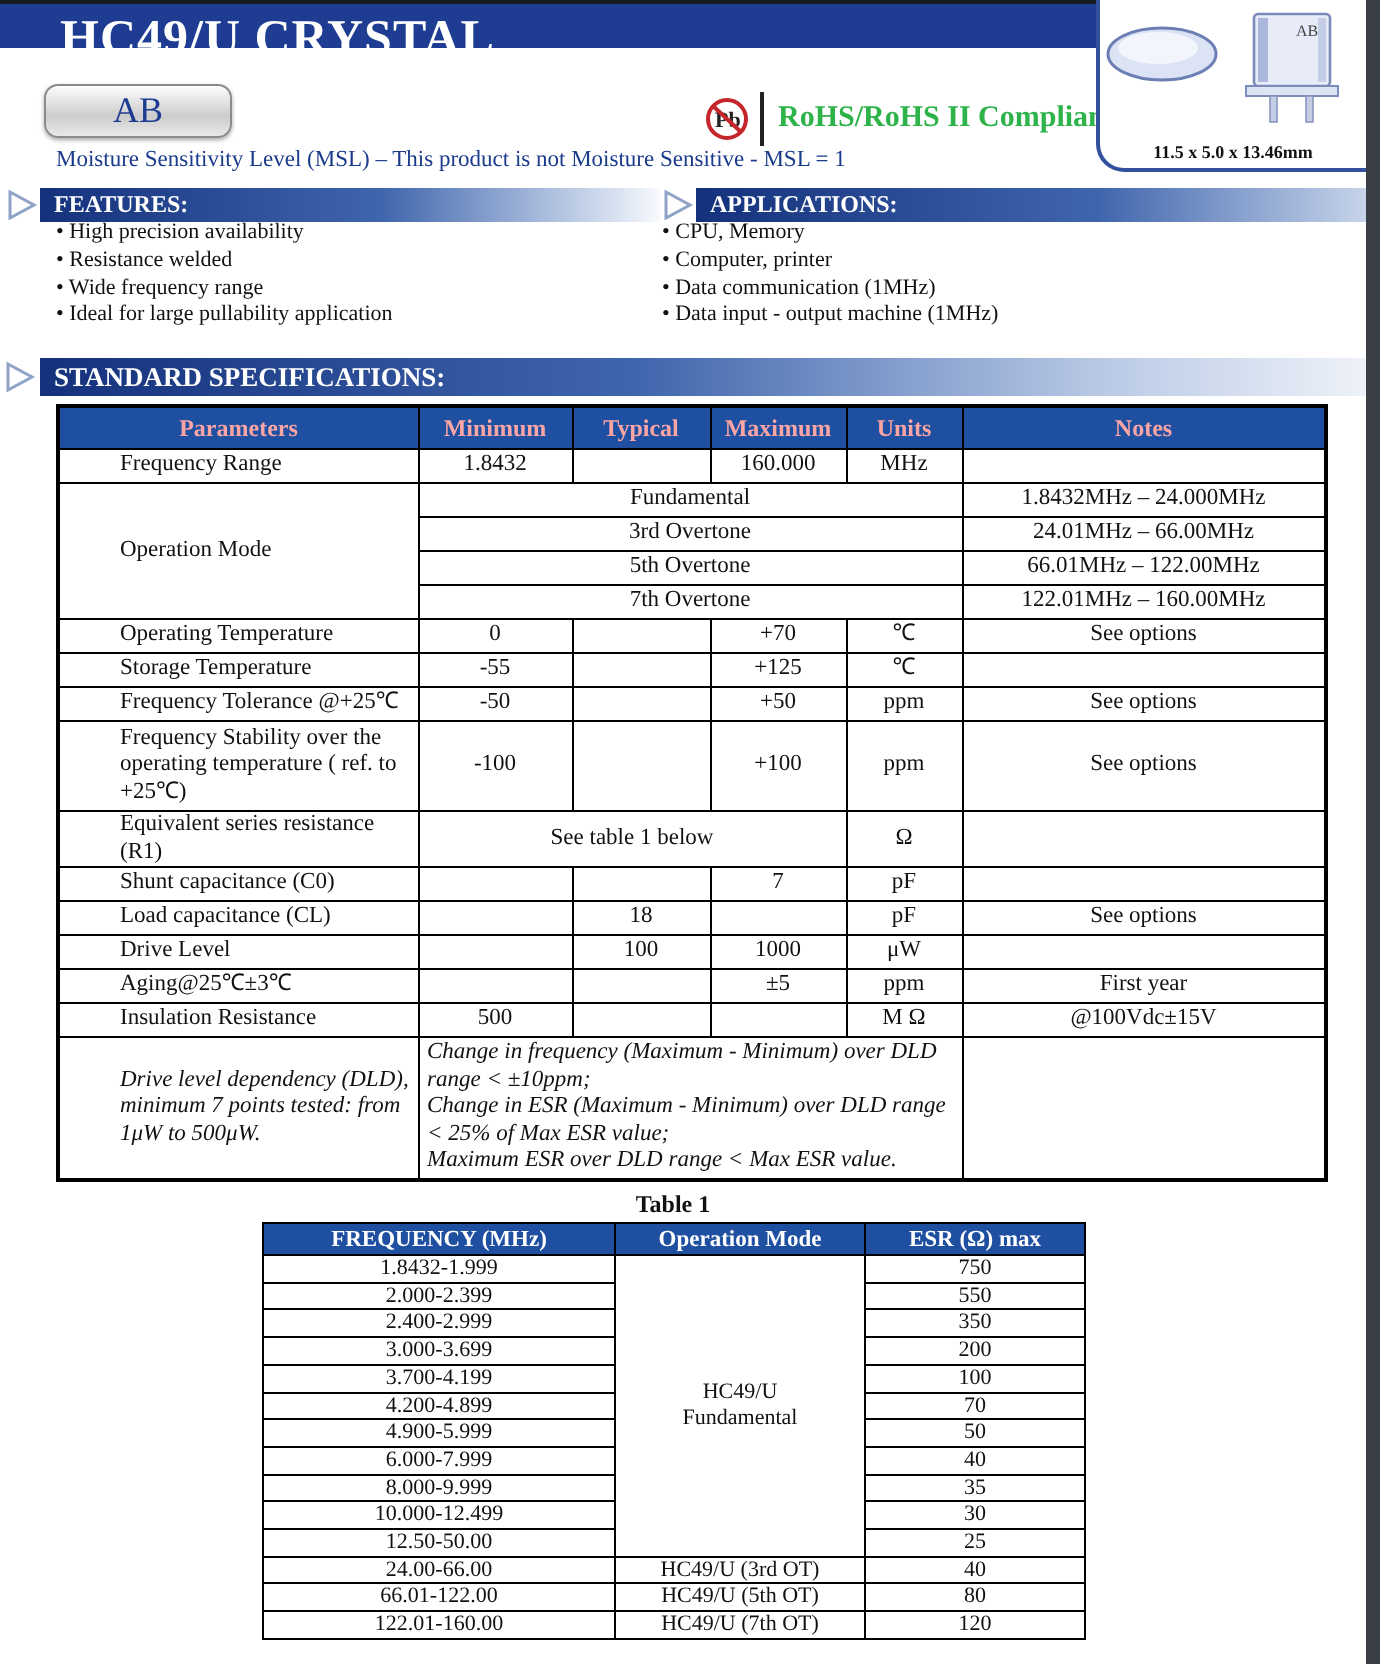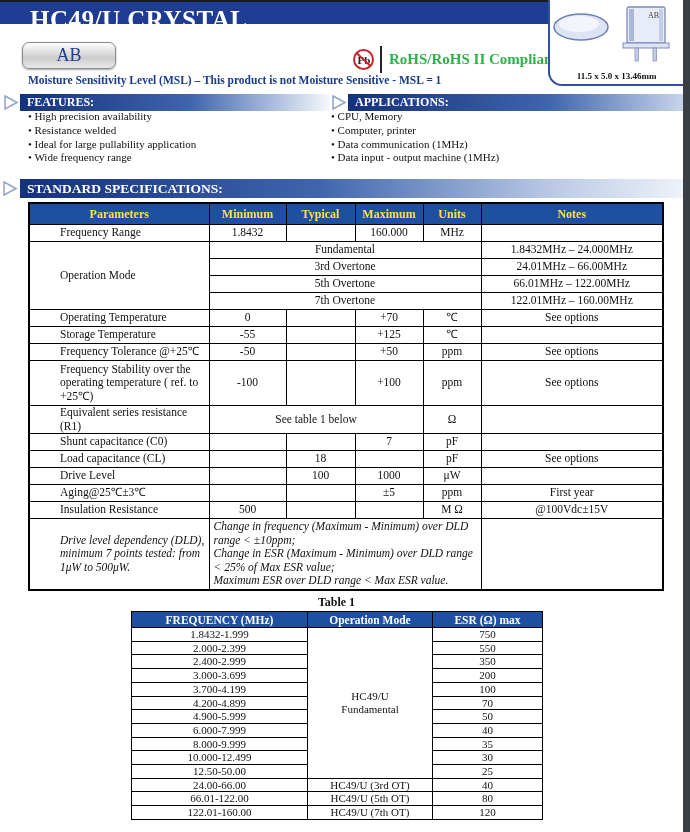--- a/index.html
+++ b/index.html
@@ -21,21 +21,21 @@
   .ab-badge{
     position:absolute;top:42px;left:22px;width:92px;height:25px;border:1px solid #8b8b8b;border-radius:7px;
     background:linear-gradient(#fdfdfd,#cccccc 60%,#e9e9e9);text-align:center;line-height:25px;
     font-size:18px;color:#1d3c92;box-shadow:0 1px 2px rgba(0,0,0,.35);
   }
 
   .rohs-row{position:absolute;top:46px;left:352px;height:27px;display:flex;align-items:center;}
   .pb-sep{width:2px;height:27px;background:#222;margin:0 7px 0 5px;}
   .rohs-text{font-size:15px;font-weight:bold;color:#2eb34a;}
 
-  .msl{position:absolute;top:74px;left:28px;font-size:11.5px;font-weight:bold;color:#1a3a8c;}
+  .msl{position:absolute;top:74px;left:28px;font-size:11.5px;font-weight:normal;color:#1a3a8c;}
 
   .arr{position:absolute;width:16px;height:15px;}
   .bar{position:absolute;height:17px;color:#fff;font-weight:bold;font-size:12px;line-height:17px;
        padding-left:7px;box-sizing:border-box;white-space:nowrap;}
   .feat-arr{top:95px;left:3px;}
   .feat-bar{top:94px;left:20px;width:310px;background:linear-gradient(to right,#14317c,#3f65ad 55%,#ccd8ec 90%,#f7f9fc);}
   .app-arr{top:95px;left:331px;}
   .app-bar{top:94px;left:348px;width:335px;background:linear-gradient(to right,#14317c,#3f65ad 60%,#c7d4ea);}
   .spec-arr{top:181px;left:2px;}
   .spec-bar{top:179px;left:20px;width:663px;height:19px;font-size:13.5px;line-height:19px;
@@ -43,21 +43,21 @@
 
   ul.bullets{position:absolute;top:110px;margin:0;padding:0;list-style:none;font-size:11px;line-height:13.8px;color:#111;}
   ul.bullets li::before{content:"• ";}
   .feat-list{left:28px;}
   .app-list{left:331px;}
 
   table{border-collapse:collapse;table-layout:fixed;background:#fff;}
   td,th{border:1px solid #000;padding:0 4px;overflow:hidden;vertical-align:middle;}
 
   .spec-table{position:absolute;top:202px;left:28px;width:634px;font-size:11.5px;border:2px solid #000;}
-  .spec-table th{background:#1e4fa0;color:#fde047;font-size:12px;height:20px;}
+  .spec-table th{background:#1e4fa0;color:#fca5a5;font-size:12px;height:20px;}
   .spec-table td{text-align:center;height:16px;line-height:13.5px;}
   .spec-table td.param{text-align:left;padding-left:30px;}
   .spec-table tr.h18 td{height:16px;}
   .spec-table tr.h46 td{height:44px;margin-top:12px;}
   .spec-table tr.h72 td{height:70px;font-style:italic;}
   .dld-cell{text-align:left !important;}
 
   .t1-caption{position:absolute;top:595px;left:131px;width:411px;text-align:center;font-size:12px;font-weight:bold;}
   .t1{position:absolute;top:611px;left:131px;width:411px;font-size:11px;border:1px solid #000;}
   .t1 th{background:#1e4fa0;color:#fff;font-size:11.5px;height:15px;}
@@ -104,22 +104,22 @@
 
   <div class="msl">Moisture Sensitivity Level (MSL) – This product is not Moisture Sensitive - MSL = 1</div>
 
   <svg class="arr feat-arr" viewBox="0 0 16 15">
     <polygon points="2,1 14,7.5 2,14" fill="#fff" stroke="#8fa3c8" stroke-width="1.5"></polygon>
     </svg>
   <div class="bar feat-bar">FEATURES:</div>
   <ul class="bullets feat-list">
     <li>High precision availability</li>
     <li>Resistance welded</li>
+    <li>Wide frequency range</li>
     <li>Ideal for large pullability application</li>
-    <li>Wide frequency range</li>
   </ul>
 
   <svg class="arr app-arr" viewBox="0 0 16 15">
     <polygon points="2,1 14,7.5 2,14" fill="#fff" stroke="#8fa3c8" stroke-width="1.5"></polygon>
     </svg>
   <div class="bar app-bar">APPLICATIONS:</div>
   <ul class="bullets app-list">
     <li>CPU, Memory</li>
     <li>Computer, printer</li>
     <li>Data communication (1MHz)</li>

